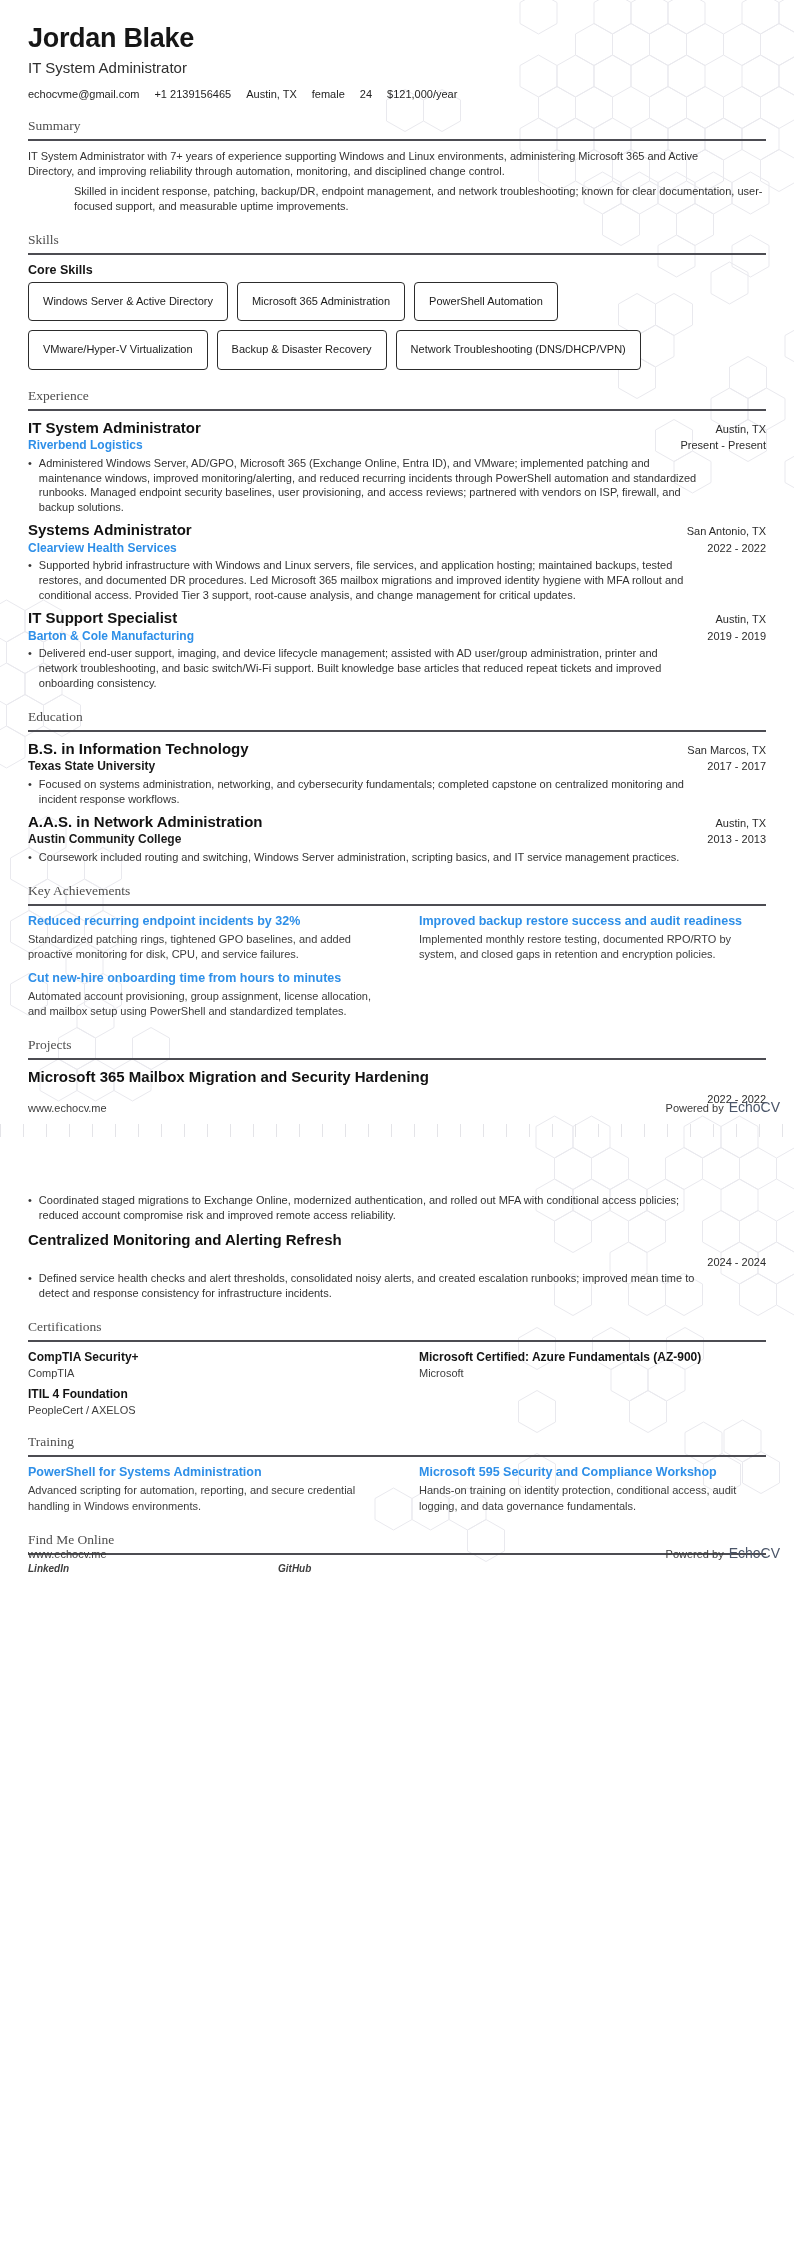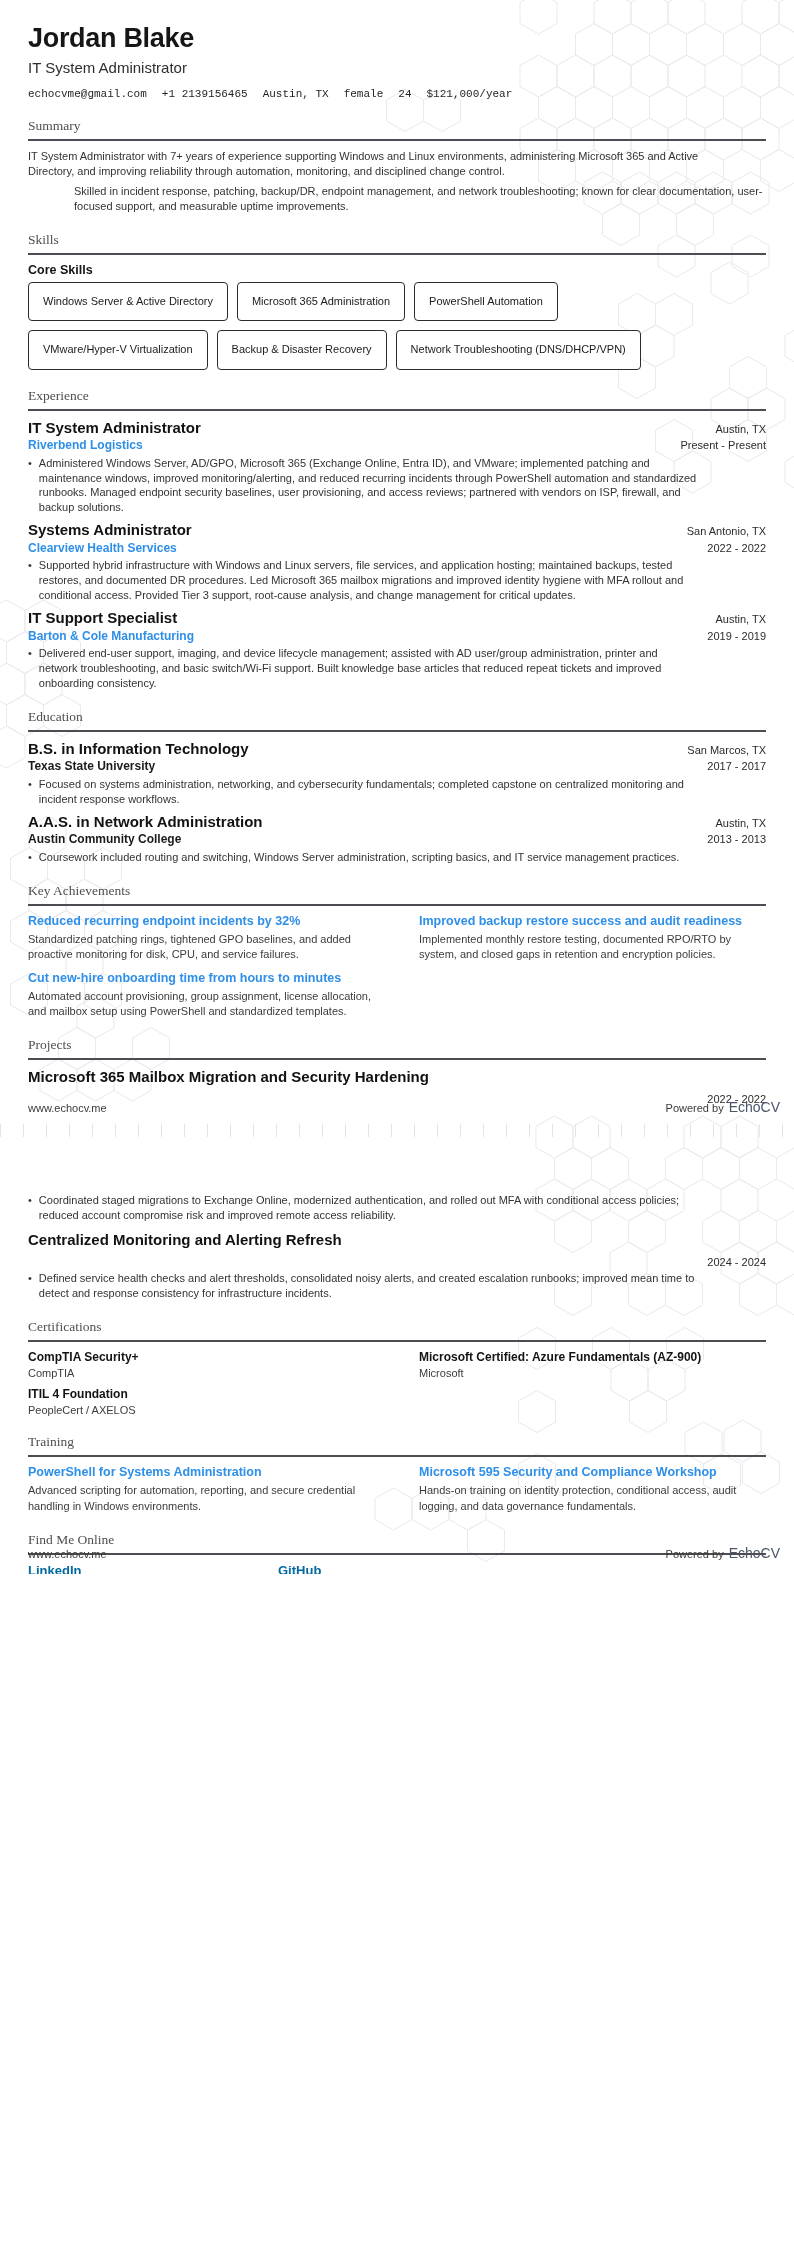--- a/index.html
+++ b/index.html
@@ -3,21 +3,21 @@
 <meta charset="utf-8">
 <style>
   html,body{margin:0;padding:0;background:#fff;}
   .page{position:relative;width:794px;height:1574px;background:#ffffff;overflow:hidden;
         font-family:"Liberation Sans", sans-serif;color:#222;}
   .hexbg{position:absolute;left:0;top:0;z-index:0;pointer-events:none;}
   .content{position:relative;z-index:1;padding:24px 28px 0 28px;}
 
   .name{font-size:27px;font-weight:800;color:#161616;margin:0;letter-spacing:-0.3px;line-height:1.1;}
   .subtitle{font-size:15px;color:#2e2e2e;margin-top:5px;line-height:1.2;}
-  .contact{display:flex;gap:15px;margin-top:11px;font-size:11px;color:#1f1f1f;font-family:Liberation Mono, monospace;}
+  .contact{display:flex;gap:15px;margin-top:11px;font-size:11px;color:#1f1f1f;}
 
   .sec{margin-top:18px;}
   .sec-head{font-size:13.5px;font-weight:400;color:#4e4e4e;line-height:1.25;font-family:Liberation Serif, serif;}
   .sec-rule{height:2px;background:#4c4c52;margin-top:4px;margin-bottom:8px;}
 
   .group-label{font-size:12.5px;font-weight:700;color:#141414;margin-bottom:5px;}
   .chips{display:flex;flex-wrap:wrap;gap:9px;max-width:700px;}
   .chip{border:1.5px solid #2c2c2c;border-radius:4px;padding:12px 14px;font-size:11px;color:#1b1b1b;line-height:1.2;background:#fff;}
 
   .item{margin-bottom:6px;}
@@ -32,21 +32,21 @@
 
   .para{font-size:11px;color:#333;line-height:1.36;margin:0;max-width:692px;}
   .para + .para{margin-top:6px;margin-left:46px;}
 
   .grid2{display:grid;grid-template-columns:1fr 1fr;column-gap:44px;row-gap:8px;}
   .grid3{display:grid;grid-template-columns:1fr 1fr 1fr;column-gap:12px;}
   .ach-title{font-size:12.5px;font-weight:700;color:#2e8fe8;line-height:1.2;}
   .ach-desc{font-size:11px;color:#3c3c3c;line-height:1.4;margin-top:3px;}
   .cert-name{font-size:12px;font-weight:700;color:#141414;line-height:1.2;}
   .cert-issuer{font-size:11px;color:#3c3c3c;margin-top:3px;}
-  .link-label{font-size:13px;font-weight:700;color:#0369a1;}
+  .link-label{font-size:10px;font-weight:700;color:#404040;font-style:italic;}
   .link-url{font-size:13px;color:#2e2e2e;margin-top:19px;}
 
   .proj-title{font-size:15px;font-weight:700;color:#121212;line-height:1.25;}
   .proj-date{text-align:right;font-size:11px;color:#2b2b2b;margin-top:6px;}
   .page-gap{height:85px;}
 
   .footer{position:absolute;left:28px;right:14px;display:flex;justify-content:space-between;align-items:baseline;z-index:2;}
   .footer-1{top:1098px;}
   .footer-2{bottom:12px;}
   .site{font-size:11px;color:#3a3a3a;}

